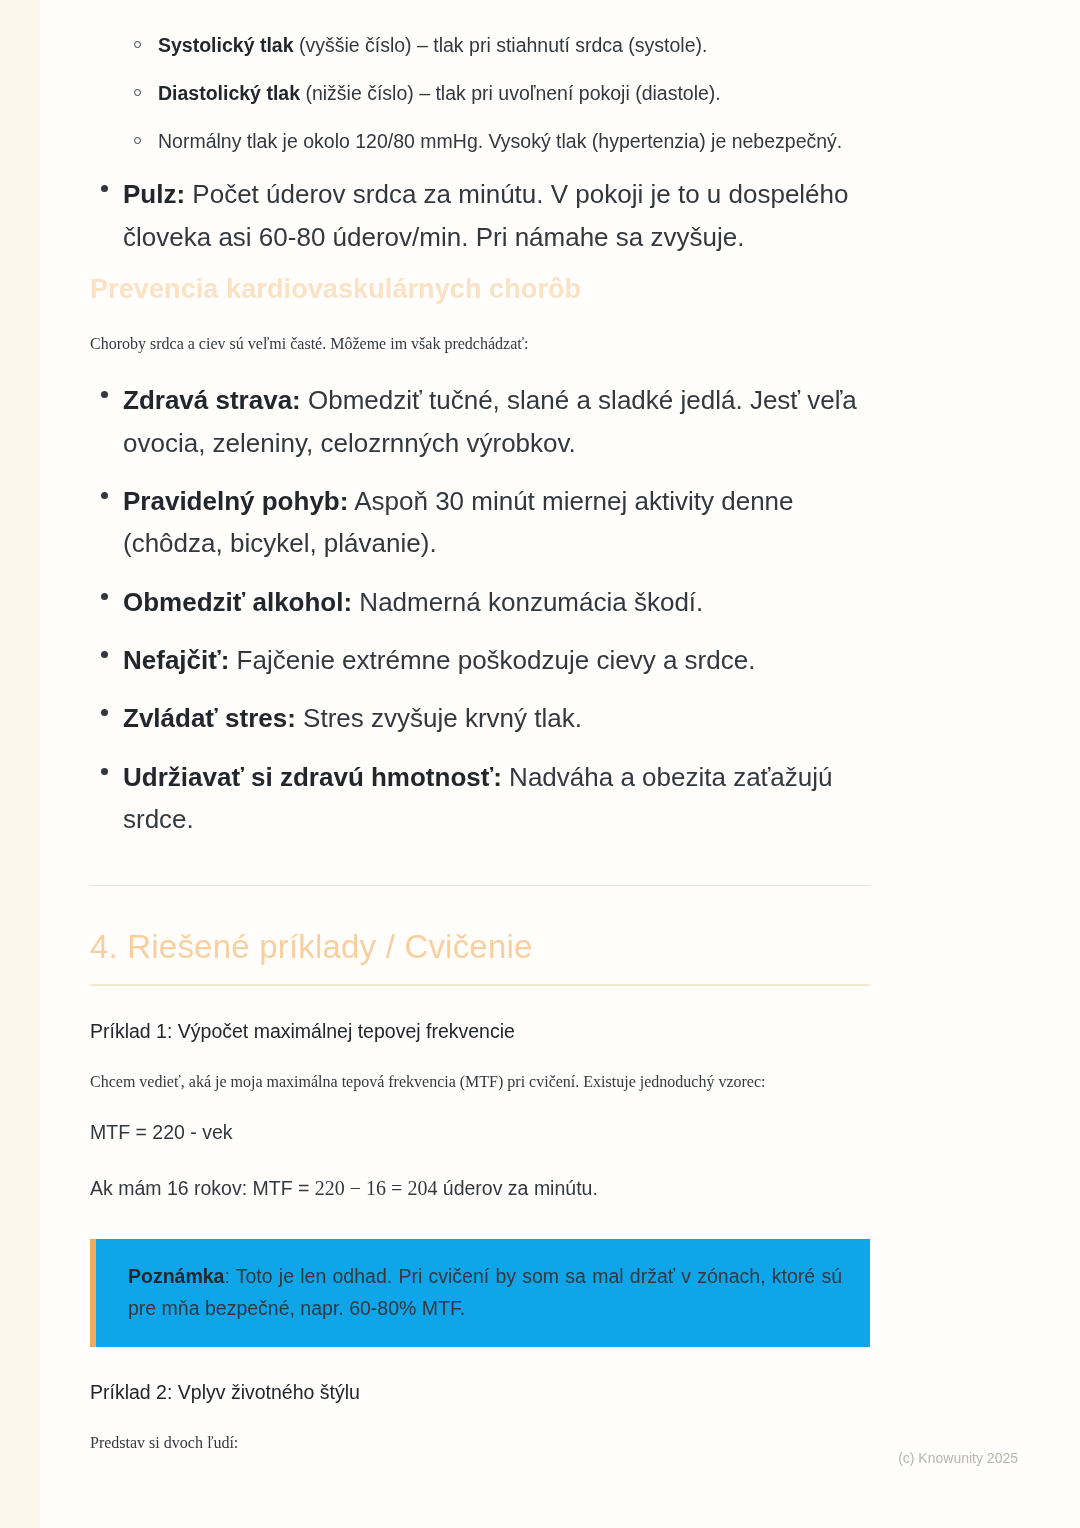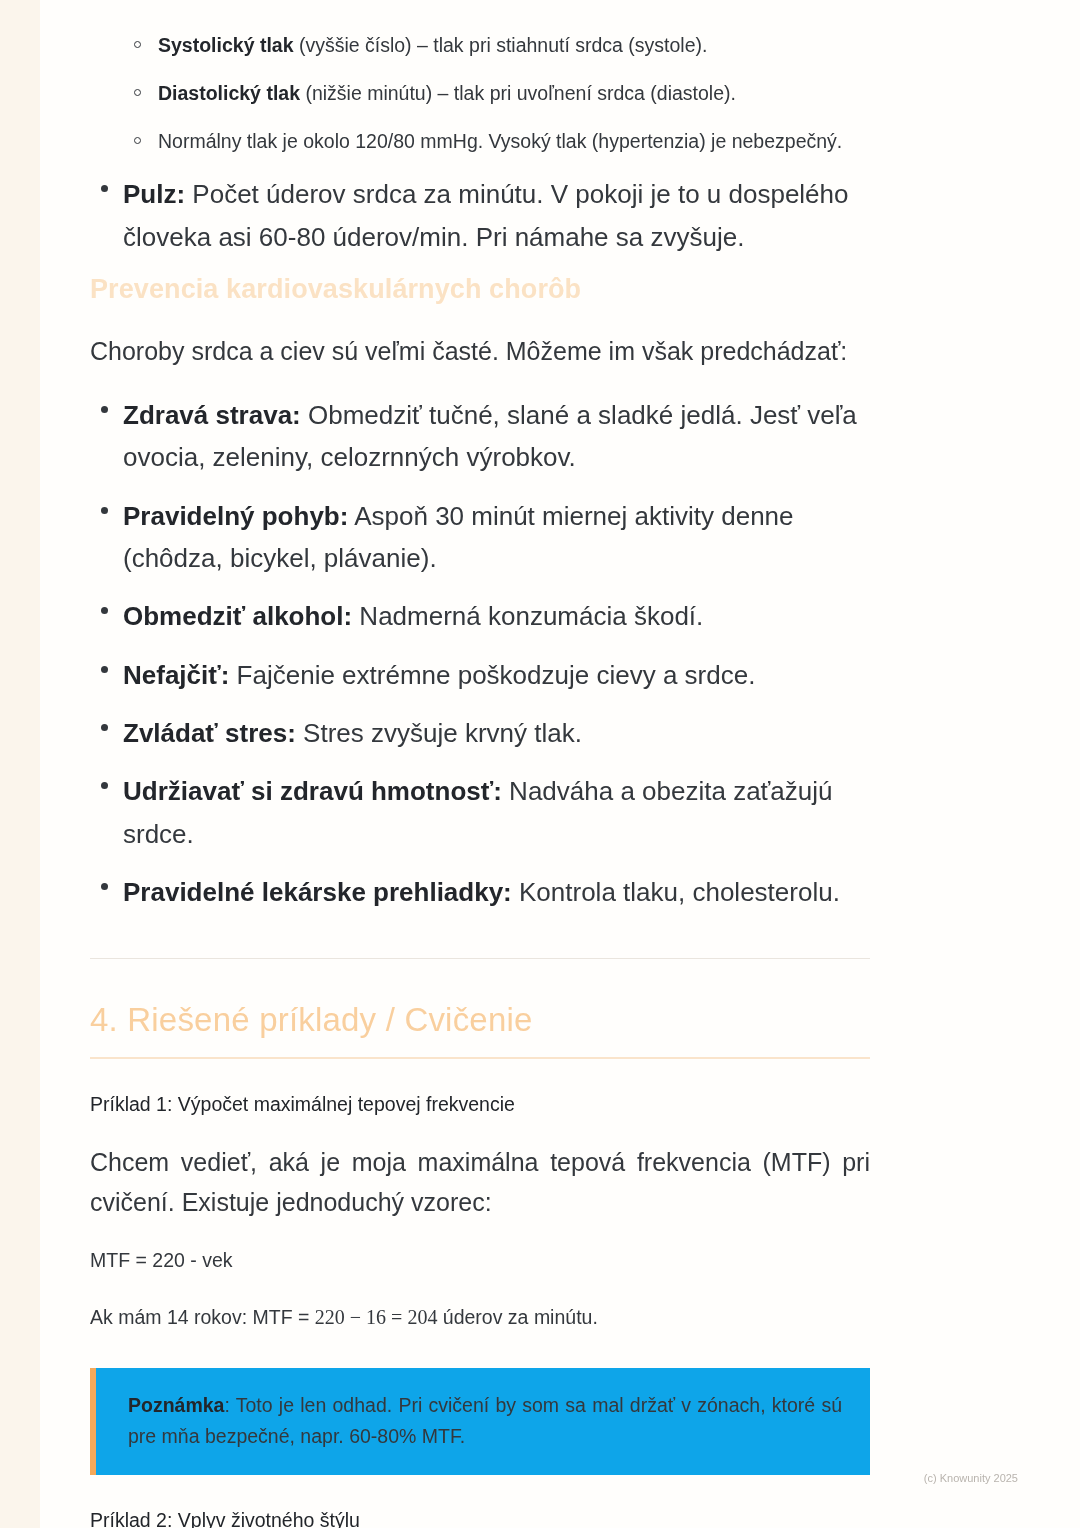--- a/index.html
+++ b/index.html
@@ -97,24 +97,25 @@
   b, strong { font-weight: bold; color: #23262b; }
 
   h2.section-faded {
     font-size: 27px;
     font-weight: bold;
     color: #fbe2c4;
     margin: 16px 0 26px 0;
     letter-spacing: 0.1px;
   }
   p.para {
-    font-size: 25px;
+    font-size: 16px;
     line-height: 1.63;
     margin: 0 0 22px 0;
     color: #34383d;
+    font-family: Liberation Serif, serif;
   }
   p.justify {
     text-align: justify;
   }
 
   hr.rule {
     border: none;
     border-top: 1px solid #eae5de;
     margin: 44px 0 42px 0;
   }
@@ -157,40 +158,40 @@
     margin: 34px 0 34px 0;
     font-size: 19.5px;
     line-height: 1.63;
     text-align: justify;
     color: #34383d;
   }
 
   .copyright {
     position: absolute;
     right: 62px;
-    bottom: 44px;
-    font-size: 11px;
+    bottom: 62px;
+    font-size: 14px;
     color: #b9b4ae;
   }
 </style>
 </head>
 <body>
 
 <div class="page">
   <div class="strip-left"></div>
   <div class="strip-right"></div>
   <div class="sheet">
     <div class="content">
 
       <ul class="bullets">
         <li class="sub">
           <b>Systolický tlak</b><span> (vyššie číslo) – tlak pri stiahnutí srdca (systole).</span>
         </li>
         <li class="sub">
-          <b>Diastolický tlak</b><span> (nižšie minútu) – tlak pri uvoľnení srdca (diastole).</span>
+          <b>Diastolický tlak</b><span> (nižšie číslo) – tlak pri uvoľnení pokoji (diastole).</span>
         </li>
         <li class="sub">
           <span>Normálny tlak je okolo 120/80 mmHg. Vysoký tlak (hypertenzia) je nebezpečný.</span>
         </li>
       </ul>
 
       <ul class="bullets">
         <li class="bullet">
           <b>Pulz:</b><span> Počet úderov srdca za minútu. V pokoji je to u dospelého človeka asi 60-80 úderov/min. Pri námahe sa zvyšuje.</span>
         </li>
@@ -212,37 +213,34 @@
         </li>
         <li class="bullet">
           <b>Nefajčiť:</b><span> Fajčenie extrémne poškodzuje cievy a srdce.</span>
         </li>
         <li class="bullet">
           <b>Zvládať stres:</b><span> Stres zvyšuje krvný tlak.</span>
         </li>
         <li class="bullet">
           <b>Udržiavať si zdravú hmotnosť:</b><span> Nadváha a obezita zaťažujú srdce.</span>
         </li>
-        <li class="bullet">
-          <b>Pravidelné lekárske prehliadky:</b><span> Kontrola tlaku, cholesterolu.</span>
-        </li>
       </ul>
 
       <hr class="rule">
 
       <h1 class="big-section">4. Riešené príklady / Cvičenie</h1>
       <hr class="big-underline">
 
       <h3 class="example-title">Príklad 1: Výpočet maximálnej tepovej frekvencie</h3>
 
       <p class="para justify">Chcem vedieť, aká je moja maximálna tepová frekvencia (MTF) pri cvičení. Existuje jednoduchý vzorec:</p>
 
       <p class="formula">MTF = 220 - vek</p>
 
-      <p class="formula"><span>Ak mám 14 rokov: MTF = </span><span class="math">220 − 16 = 204</span><span> úderov za minútu.</span></p>
+      <p class="formula"><span>Ak mám 16 rokov: MTF = </span><span class="math">220 − 16 = 204</span><span> úderov za minútu.</span></p>
 
       <div class="callout">
         <b>Poznámka</b><span>: Toto je len odhad. Pri cvičení by som sa mal držať v zónach, ktoré sú pre mňa bezpečné, napr. 60-80% MTF.</span>
       </div>
 
       <h3 class="example-title">Príklad 2: Vplyv životného štýlu</h3>
 
       <p class="para">Predstav si dvoch ľudí:</p>
 
     </div>

